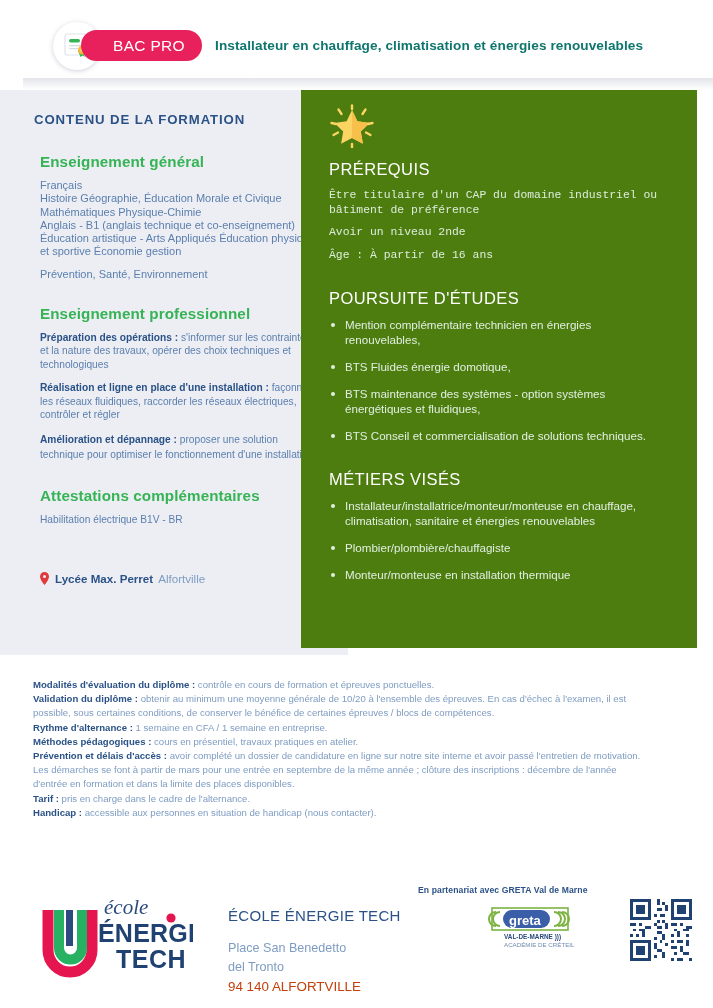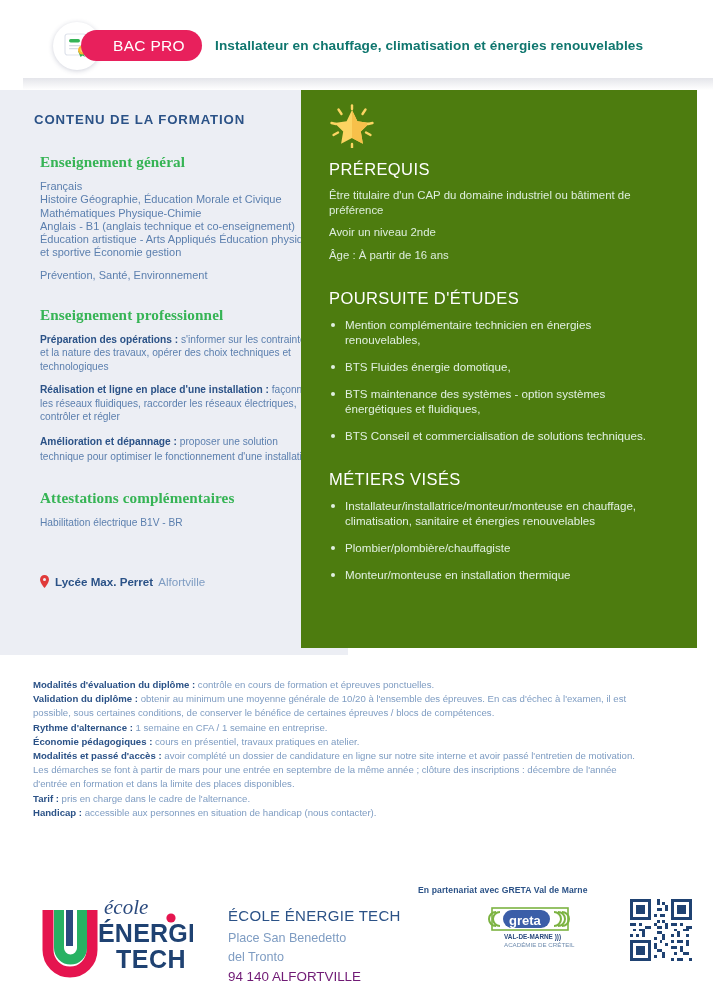--- a/index.html
+++ b/index.html
@@ -108,21 +108,20 @@
     letter-spacing: .9px;
     color: #2b5287;
     margin: 0 0 26px 0;
   }
   .sec-head {
     font-size: 15.2px;
     font-weight: bold;
     color: #36b455;
     margin: 0 0 9px 6px;
     letter-spacing: .1px;
-    font-family: Liberation Serif, serif;
   }
   .sec-head.sp { margin-top: 24px; }
   .lp-list {
     margin: 0 0 4px 6px;
     font-size: 11px;
     line-height: 13.3px;
     color: #5b7fae;
   }
   .lp-list div { margin: 0; }
   .lp-list div.gap { margin-top: 9px; }
@@ -160,20 +159,21 @@
     margin: 0 0 9px 3px;
     color: #ffffff;
   }
   .gp-head.sp { margin-top: 27px; }
   .gp-line {
     font-size: 11.4px;
     line-height: 14.6px;
     color: #e8f6ec;
     margin: 0 0 8px 3px;
     opacity: .93;
+    font-family: Liberation Mono, monospace;
   }
   .gp-ul { list-style: none; margin: 4px 0 0 3px; padding: 0; }
   .gp-ul li {
     position: relative;
     padding-left: 16px;
     font-size: 11.6px;
     line-height: 15px;
     color: #e9f6ed;
     margin-bottom: 12px;
     opacity: .95;
@@ -206,24 +206,24 @@
   .addr {
     position: absolute;
     left: 228px;
     top: 26px;
     line-height: 19px;
   }
   .addr .nm {
     font-size: 15px;
     color: #2b5287;
     letter-spacing: .3px;
-    margin-bottom: 4px;
+    margin-bottom: 14px;
   }
   .addr .ln { font-size: 12.6px; color: #7e9cc2; }
-  .addr .ln.big { font-size: 13.4px; color: #701a75; }
+  .addr .ln.big { font-size: 13.4px; color: #c2410c; }
 
   .partner {
     position: absolute;
     left: 418px;
     top: 5px;
     font-size: 8.6px;
     font-weight: bold;
     color: #2b5287;
     letter-spacing: .1px;
   }
@@ -327,22 +327,22 @@
         <li>Plombier/plombière/chauffagiste</li>
         <li>Monteur/monteuse en installation thermique</li>
       </ul>
     </div>
   </div>
 
   <div class="modal-block">
     <p><b>Modalités d'évaluation du diplôme :</b><span> contrôle en cours de formation et épreuves ponctuelles.</span></p>
     <p><b>Validation du diplôme :</b><span> obtenir au minimum une moyenne générale de 10/20 à l'ensemble des épreuves. En cas d'échec à l'examen, il est possible, sous certaines conditions, de conserver le bénéfice de certaines épreuves / blocs de compétences.</span></p>
     <p><b>Rythme d'alternance :</b><span> 1 semaine en CFA / 1 semaine en entreprise.</span></p>
-    <p><b>Économie pédagogiques :</b><span> cours en présentiel, travaux pratiques en atelier.</span></p>
-    <p><b>Modalités et passé d'accès :</b><span> avoir complété un dossier de candidature en ligne sur notre site interne et avoir passé l'entretien de motivation. Les démarches se font à partir de mars pour une entrée en septembre de la même année ; clôture des inscriptions : décembre de l'année d'entrée en formation et dans la limite des places disponibles.</span></p>
+    <p><b>Méthodes pédagogiques :</b><span> cours en présentiel, travaux pratiques en atelier.</span></p>
+    <p><b>Prévention et délais d'accès :</b><span> avoir complété un dossier de candidature en ligne sur notre site interne et avoir passé l'entretien de motivation. Les démarches se font à partir de mars pour une entrée en septembre de la même année ; clôture des inscriptions : décembre de l'année d'entrée en formation et dans la limite des places disponibles.</span></p>
     <p><b>Tarif :</b><span> pris en charge dans le cadre de l'alternance.</span></p>
     <p><b>Handicap :</b><span> accessible aux personnes en situation de handicap (nous contacter).</span></p>
   </div>
 
   <div class="footer">
 
     <div class="logo-eet">
       <svg width="155" height="92" viewBox="0 0 155 92">
         <path d="M10 18 L10 58 A22 22 0 0 0 54 58 L54 18" fill="none" stroke="#e5154f" stroke-width="11" stroke-linecap="butt"></path>
         <path d="M21 18 L21 56 A11.5 11.5 0 0 0 44 56 L44 18" fill="none" stroke="#27b263" stroke-width="10" stroke-linecap="butt"></path>

